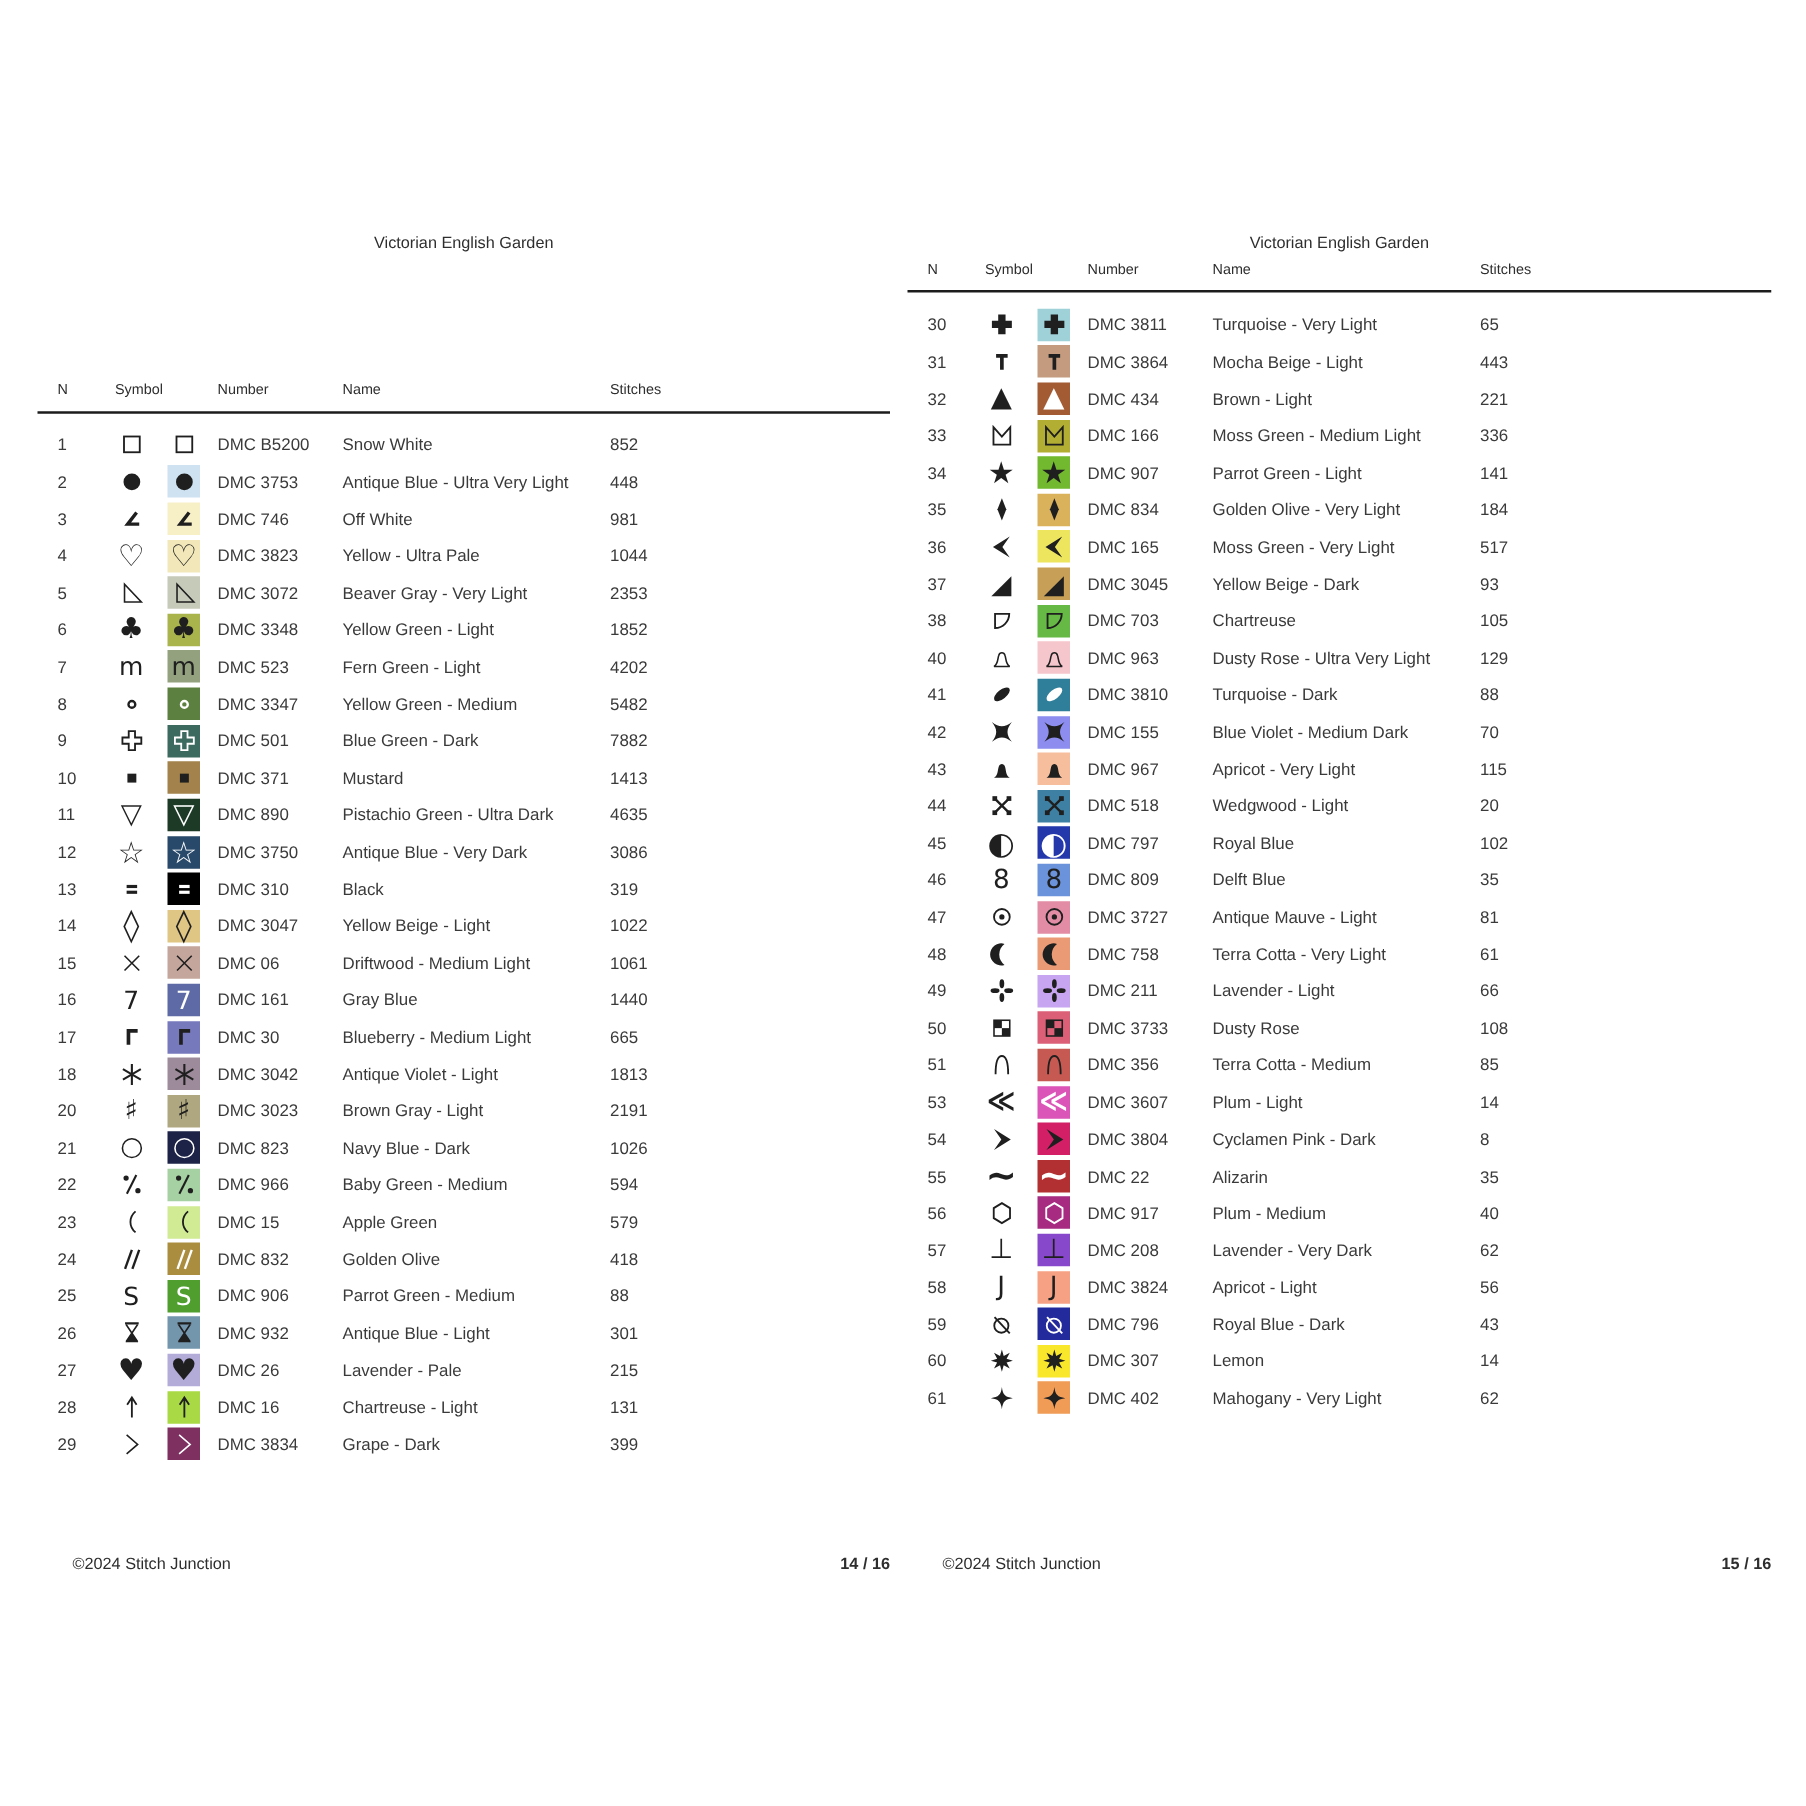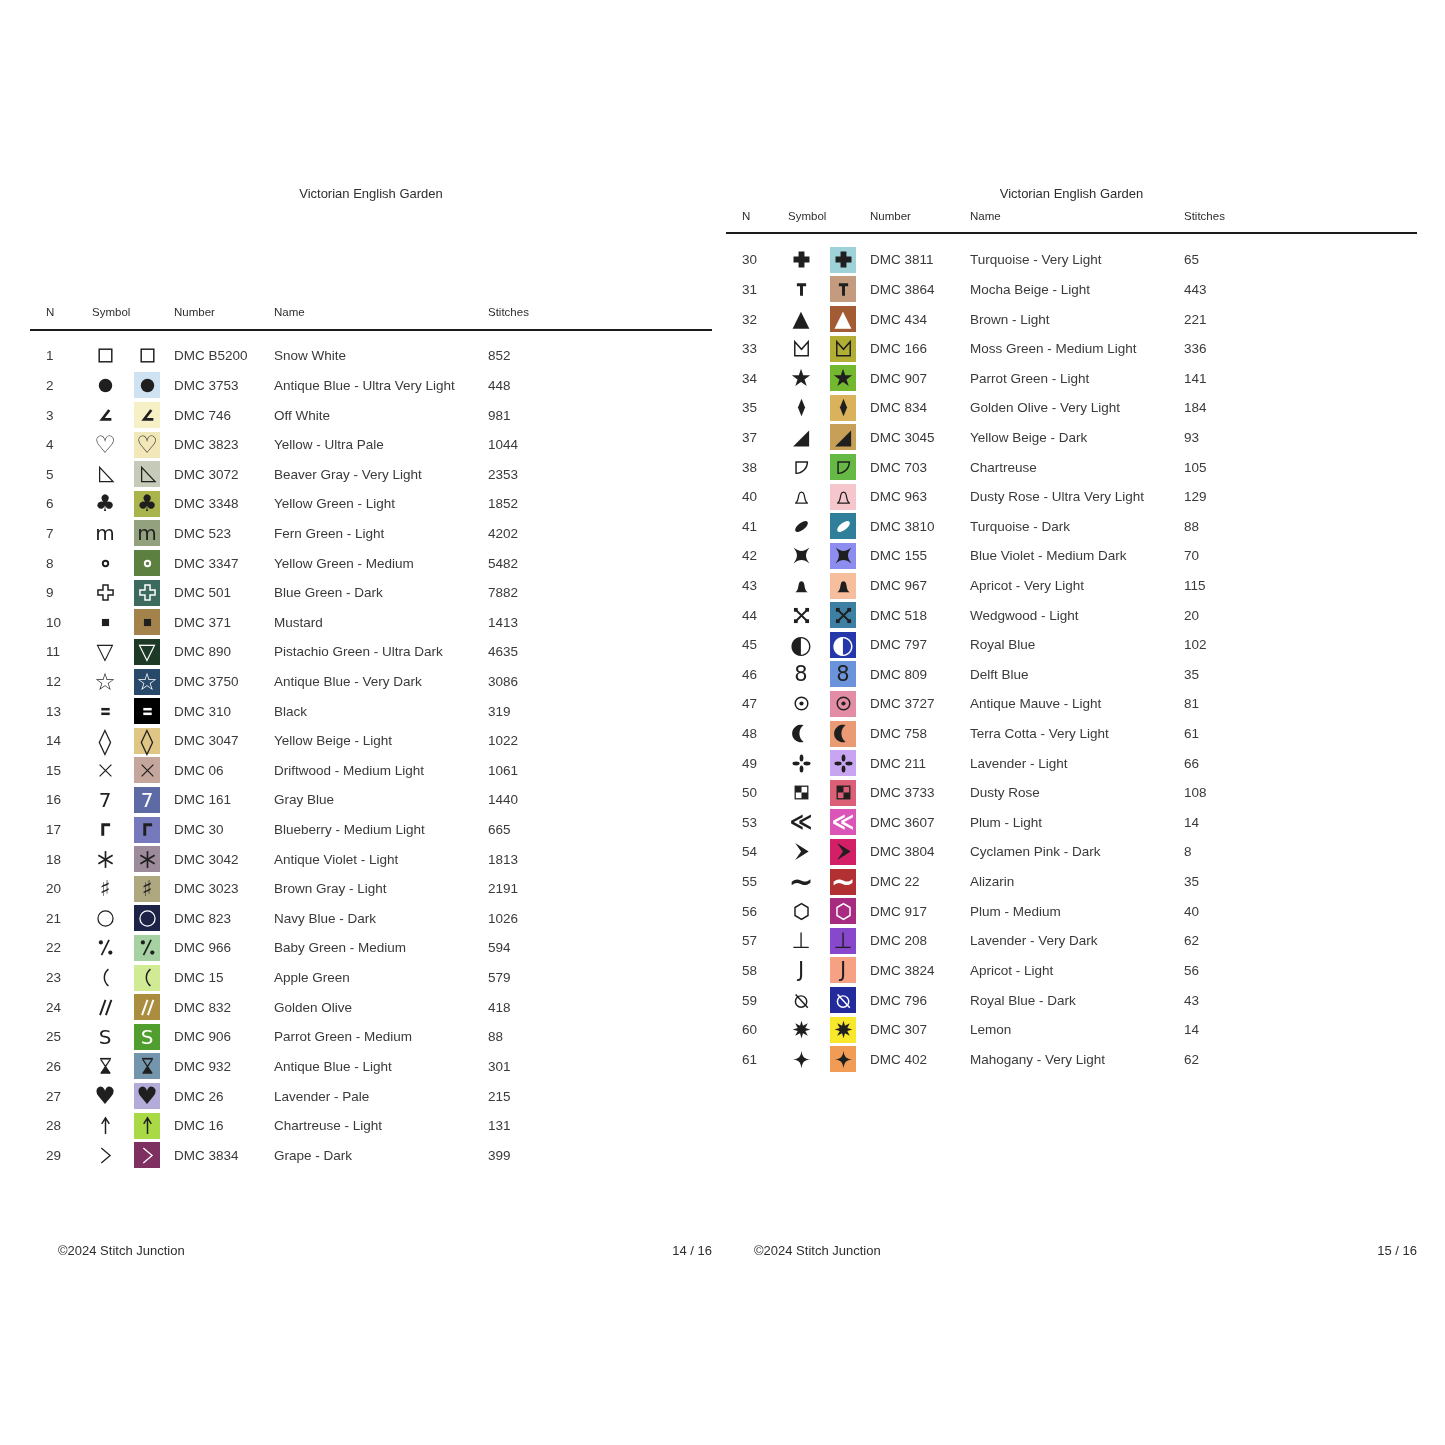--- a/index.html
+++ b/index.html
@@ -30,21 +30,21 @@
   .row{display:grid;grid-template-columns:46px 58px 40px 100px 214px 1fr;
     height:29.62px;align-items:center;font-size:13.5px;color:#3a3a3a;}
   .row .n-col{padding-left:16px;}
   .symcol{display:flex;justify-content:center;}
   .swatchcol{display:flex;justify-content:flex-start;}
   .swatch{width:26px;height:26px;display:flex;align-items:center;justify-content:center;}
   .sym{display:flex;align-items:center;justify-content:center;line-height:1;
     font-family:"DejaVu Sans",sans-serif;}
   .sym svg{display:block;}
   .footer-copy{position:absolute;top:1243px;left:28px;font-size:13px;color:#2e2e2e;}
-  .footer-page{position:absolute;top:1243px;right:0;font-size:13px;color:#2e2e2e;}
+  .footer-page{position:absolute;top:1243px;right:0;font-size:13px;color:#2e2e2e;font-weight:bold;}
 </style>
 </head>
 <body>
 
 <div class="page" id="page-left">
   <div class="page-title">Victorian English Garden</div>
   <div class="thead">
     <span class="pad">N</span>
     <span class="pad">Symbol</span>
     <span></span>
@@ -749,20 +749,42 @@
                 <polygon points="50,8 67,50 50,92 33,50" fill="currentColor"></polygon>
               </svg>
             </span>
           </div>
         </div>
         <span>DMC 834</span>
         <span>Golden Olive - Very Light</span>
         <span>184</span>
       </div>
       <div class="row">
+        <span class="n-col">36</span>
+        <div class="symcol">
+          <span class="sym" style="color: rgb(31, 31, 31);">
+            <svg viewBox="0 0 100 100" width="21" height="21">
+              <polygon points="80,10 16,50 80,90 52,50" fill="currentColor"></polygon>
+            </svg>
+          </span>
+        </div>
+        <div class="swatchcol">
+          <div class="swatch" style="background: rgb(237, 229, 94);">
+            <span class="sym" style="color: rgb(31, 31, 31);">
+              <svg viewBox="0 0 100 100" width="21" height="21">
+                <polygon points="80,10 16,50 80,90 52,50" fill="currentColor"></polygon>
+              </svg>
+            </span>
+          </div>
+        </div>
+        <span>DMC 165</span>
+        <span>Moss Green - Very Light</span>
+        <span>517</span>
+      </div>
+      <div class="row">
         <span class="n-col">37</span>
         <div class="symcol">
           <span class="sym" style="color: rgb(31, 31, 31); font-size: 21px;">◢</span>
         </div>
         <div class="swatchcol">
           <div class="swatch" style="background: rgb(199, 159, 86);">
             <span class="sym" style="color: rgb(31, 31, 31); font-size: 21px;">◢</span>
           </div>
         </div>
         <span>DMC 3045</span>
@@ -1039,20 +1061,42 @@
                 <rect x="50" y="50" width="30" height="30" fill="currentColor"></rect>
               </svg>
             </span>
           </div>
         </div>
         <span>DMC 3733</span>
         <span>Dusty Rose</span>
         <span>108</span>
       </div>
       <div class="row">
+        <span class="n-col">51</span>
+        <div class="symcol">
+          <span class="sym" style="color: rgb(31, 31, 31);">
+            <svg viewBox="0 0 100 100" width="21" height="21">
+              <path d="M26 88 C26 40 36 18 50 18 C64 18 74 40 74 88" fill="none" stroke="currentColor" stroke-width="7"></path>
+            </svg>
+          </span>
+        </div>
+        <div class="swatchcol">
+          <div class="swatch" style="background: rgb(198, 90, 82);">
+            <span class="sym" style="color: rgb(31, 31, 31);">
+              <svg viewBox="0 0 100 100" width="21" height="21">
+                <path d="M26 88 C26 40 36 18 50 18 C64 18 74 40 74 88" fill="none" stroke="currentColor" stroke-width="7"></path>
+              </svg>
+            </span>
+          </div>
+        </div>
+        <span>DMC 356</span>
+        <span>Terra Cotta - Medium</span>
+        <span>85</span>
+      </div>
+      <div class="row">
         <span class="n-col">53</span>
         <div class="symcol">
           <span class="sym" style="color: rgb(31, 31, 31); font-size: 22px; font-weight: 700;">≪</span>
         </div>
         <div class="swatchcol">
           <div class="swatch" style="background: rgb(219, 84, 183);">
             <span class="sym" style="color: rgb(255, 255, 255); font-size: 22px; font-weight: 700;">≪</span>
           </div>
         </div>
         <span>DMC 3607</span>

